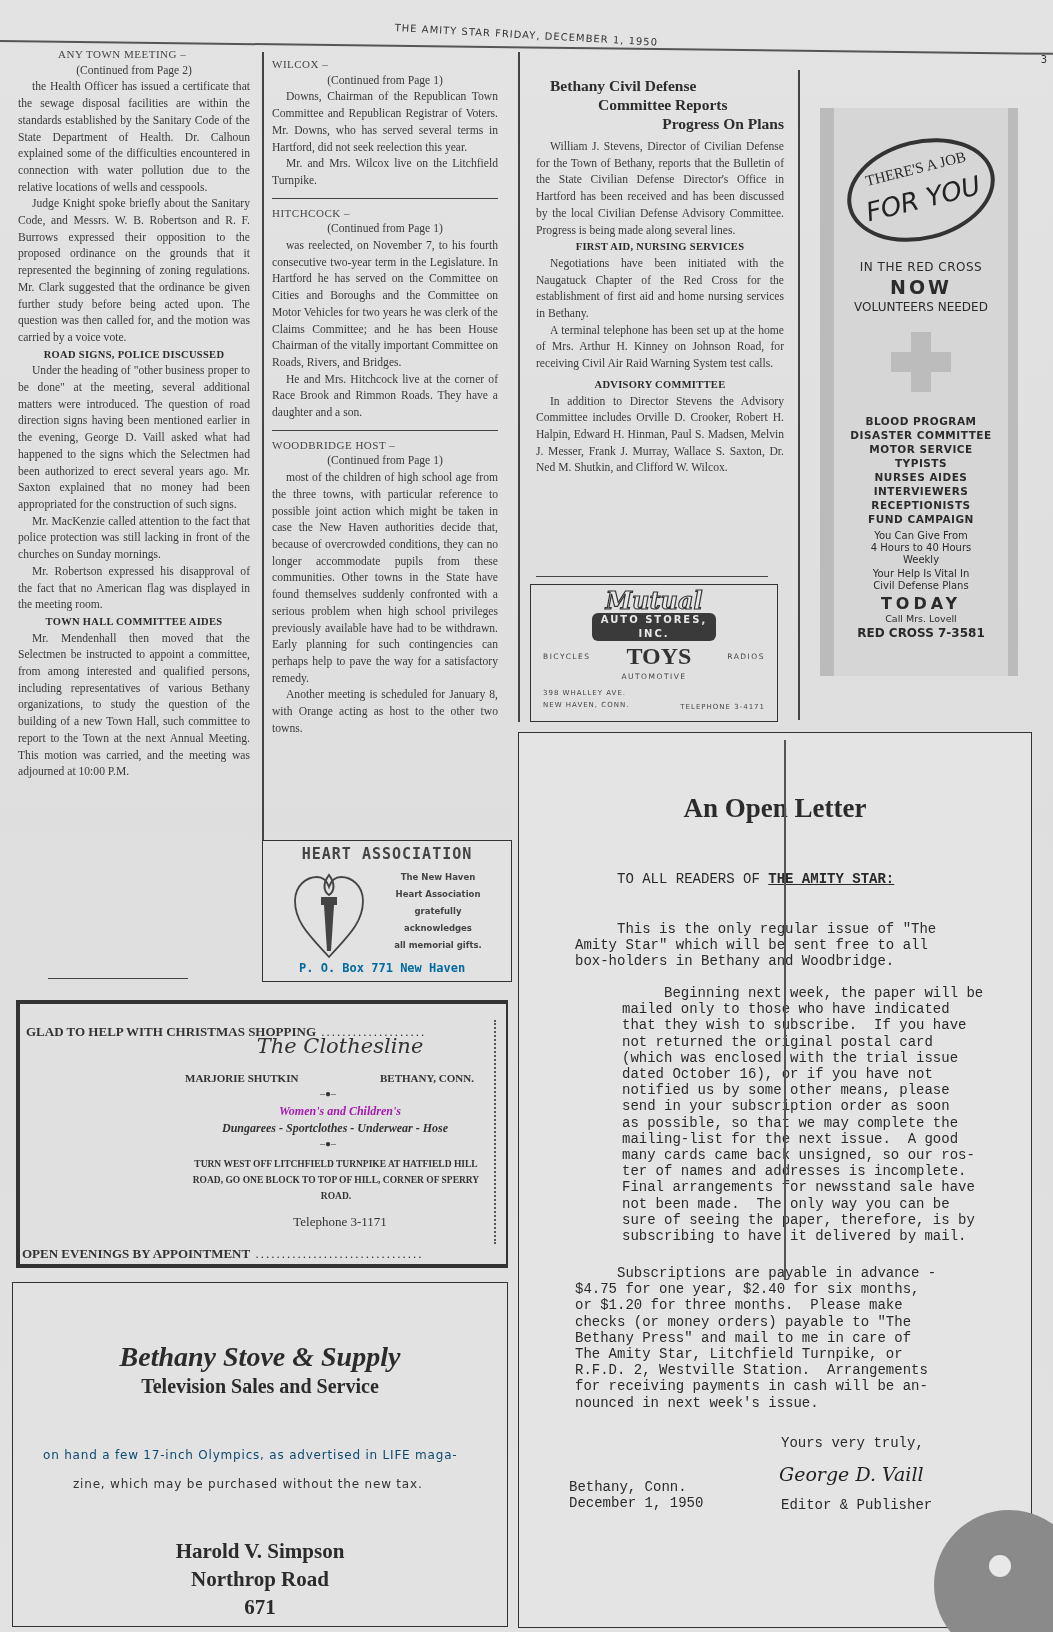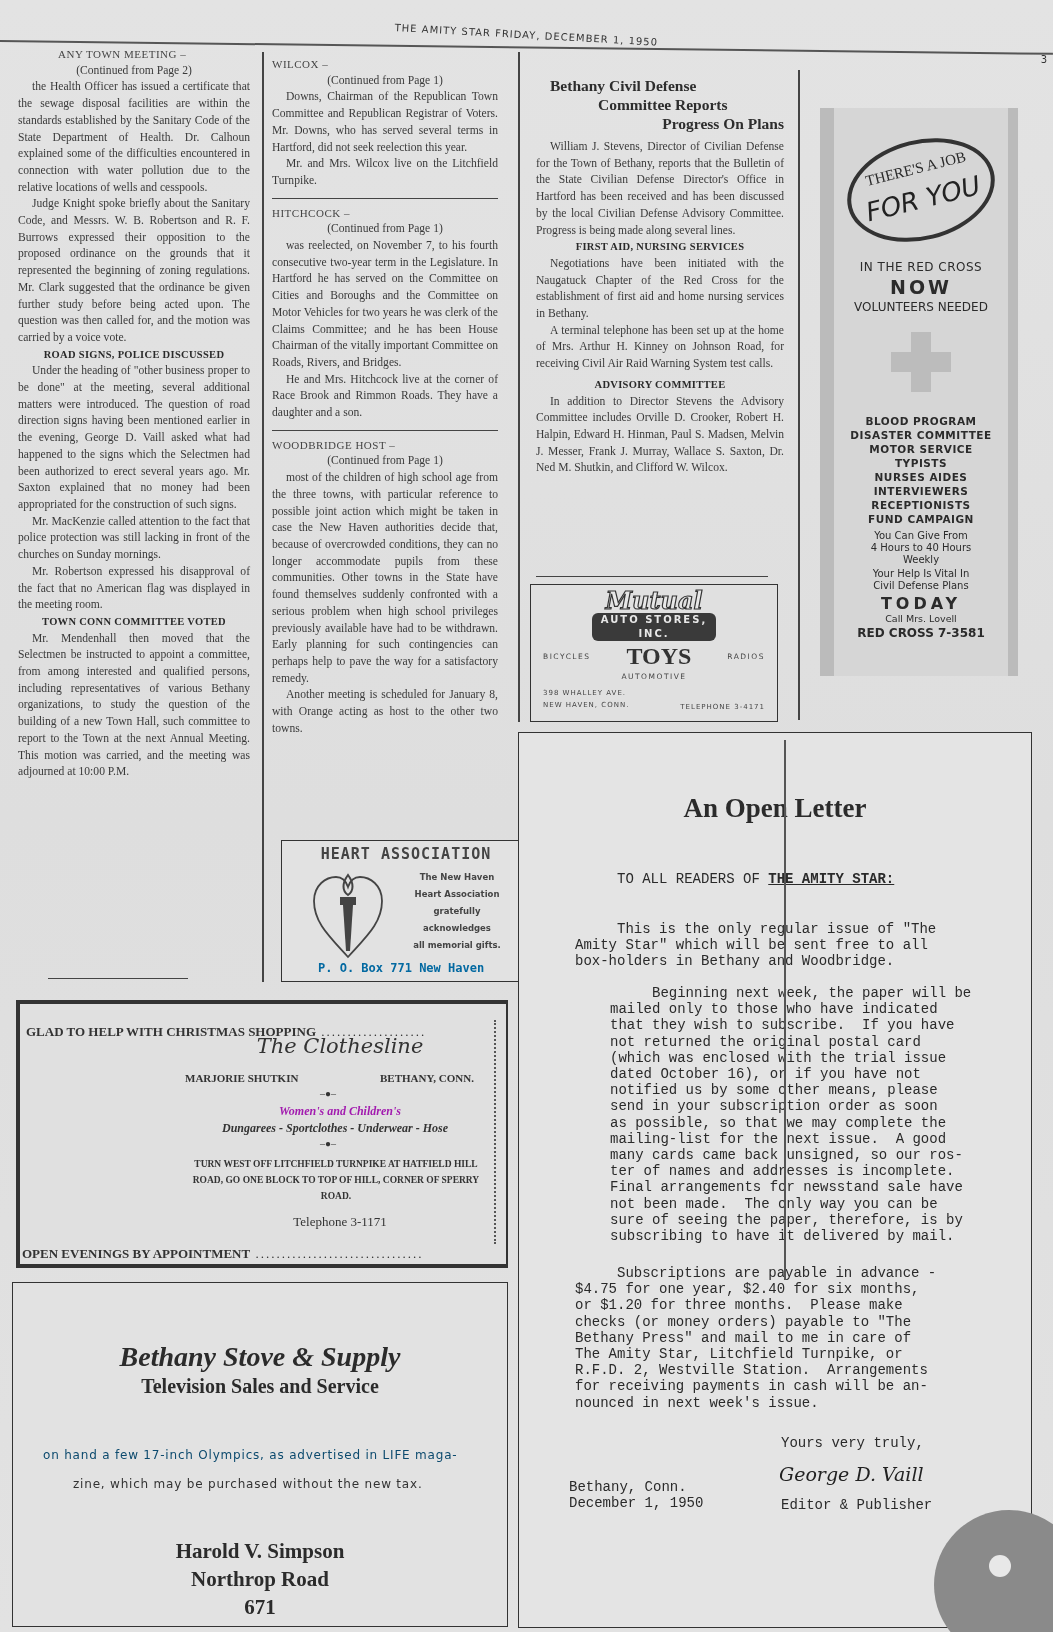--- a/index.html
+++ b/index.html
@@ -34,21 +34,21 @@
 
   <div class="col" style="left:18px; top:46px; width:232px;">
     <p class="kicker" style="padding-left:40px;">ANY TOWN MEETING –</p>
     <p class="cont">(Continued from Page 2)</p>
     <p>the Health Officer has issued a certificate that the sewage disposal facilities are within the standards established by the Sanitary Code of the State Department of Health. Dr. Calhoun explained some of the difficulties encountered in connection with water pollution due to the relative locations of wells and cesspools.</p>
     <p>Judge Knight spoke briefly about the Sanitary Code, and Messrs. W. B. Robertson and R. F. Burrows expressed their opposition to the proposed ordinance on the grounds that it represented the beginning of zoning regulations. Mr. Clark suggested that the ordinance be given further study before being acted upon. The question was then called for, and the motion was carried by a voice vote.</p>
     <p class="sub">ROAD SIGNS, POLICE DISCUSSED</p>
     <p>Under the heading of "other business proper to be done" at the meeting, several additional matters were introduced. The question of road direction signs having been mentioned earlier in the evening, George D. Vaill asked what had happened to the signs which the Selectmen had been authorized to erect several years ago. Mr. Saxton explained that no money had been appropriated for the construction of such signs.</p>
     <p>Mr. MacKenzie called attention to the fact that police protection was still lacking in front of the churches on Sunday mornings.</p>
     <p>Mr. Robertson expressed his disapproval of the fact that no American flag was displayed in the meeting room.</p>
-    <p class="sub">TOWN CONN COMMITTEE VOTED</p>
+    <p class="sub">TOWN HALL COMMITTEE AIDES</p>
     <p>Mr. Mendenhall then moved that the Selectmen be instructed to appoint a committee, from among interested and qualified persons, including representatives of various Bethany organizations, to study the question of the building of a new Town Hall, such committee to report to the Town at the next Annual Meeting. This motion was carried, and the meeting was adjourned at 10:00 P.M.</p>
   </div>
   <div class="hline" style="left:48px; top:978px; width:140px; height:1px;"></div>
   <div class="vline" style="left:262px; top:52px; height:930px;"></div>
 
   <div class="col" style="left:272px; top:56px; width:226px;">
     <p class="kicker">WILCOX –</p>
     <p class="cont">(Continued from Page 1)</p>
     <p>Downs, Chairman of the Republican Town Committee and Republican Registrar of Voters. Mr. Downs, who has served several terms in Hartford, did not seek reelection this year.</p>
     <p>Mr. and Mrs. Wilcox live on the Litchfield Turnpike.</p>
@@ -57,21 +57,21 @@
     <p class="cont">(Continued from Page 1)</p>
     <p>was reelected, on November 7, to his fourth consecutive two-year term in the Legislature. In Hartford he has served on the Committee on Cities and Boroughs and the Committee on Motor Vehicles for two years he was clerk of the Claims Committee; and he has been House Chairman of the vitally important Committee on Roads, Rivers, and Bridges.</p>
     <p>He and Mrs. Hitchcock live at the corner of Race Brook and Rimmon Roads. They have a daughter and a son.</p>
     <div style="height:1px;background:#444;margin:8px 0 6px;"></div>
     <p class="kicker">WOODBRIDGE HOST –</p>
     <p class="cont">(Continued from Page 1)</p>
     <p>most of the children of high school age from the three towns, with particular reference to possible joint action which might be taken in case the New Haven authorities decide that, because of overcrowded conditions, they can no longer accommodate pupils from these communities. Other towns in the State have found themselves suddenly confronted with a serious problem when high school privileges previously available have had to be withdrawn. Early planning for such contingencies can perhaps help to pave the way for a satisfactory remedy.</p>
     <p>Another meeting is scheduled for January 8, with Orange acting as host to the other two towns.</p>
   </div>
 
-  <div class="box" style="left:262px; top:840px; width:250px; height:142px; background:#e2e2e2;margin-left:19px;">
+  <div class="box" style="left:262px; top:840px; width:250px; height:142px; background:#e2e2e2;">
     <div class="heart-title" style="margin-top:4px;">HEART ASSOCIATION</div>
     <svg width="76" height="96" viewBox="0 0 76 96" style="position:absolute;left:28px;top:24px;">
       <path d="M38 92 C20 72 4 58 4 36 C4 20 16 12 26 12 C32 12 36 16 38 22 C40 16 44 12 50 12 C60 12 72 20 72 36 C72 58 56 72 38 92 Z" fill="none" stroke="#444" stroke-width="1.8"></path>
       <path d="M38 10 C32 18 32 26 38 30 C44 26 44 18 38 10 Z" fill="none" stroke="#444" stroke-width="2"></path>
       <rect x="30" y="32" width="16" height="8" fill="#444"></rect>
       <path d="M33 40 L43 40 L40 86 L36 86 Z" fill="#444"></path>
     </svg>
     <div style="position:absolute; left:110px; top:28px; width:130px;">
       <div class="heart-text">The New Haven</div>
       <div class="heart-text">Heart Association</div>
@@ -177,21 +177,21 @@
   </div>
 
   <div style="position:absolute; left:518px; top:732px; width:514px; height:896px; border:1.5px solid #333; background:#e4e4e4;">
     <div style="position:absolute; top:60px; width:100%; text-align:center; font-family:'Liberation Serif',serif; font-weight:bold; font-size:27px; color:#2b2b2b;">An Open Letter</div>
     <div style="position:absolute; top:138px; left:98px; font-family:'Liberation Mono',monospace; font-size:14px; color:#2a2a2a;">
       <span>TO ALL READERS OF </span><span style="font-weight:bold; text-decoration:underline;">THE AMITY STAR:</span>
     </div>
     <div class="typewriter" style="position:absolute; top:188px; left:56px;">     This is the only regular issue of "The
 Amity Star" which will be sent free to all
 box-holders in Bethany and Woodbridge.</div>
-    <div class="typewriter" style="position:absolute; top:252px; left:56px;margin-left:35px;">     Beginning next week, the paper will be
+    <div class="typewriter" style="position:absolute; top:252px; left:68px;margin-left:35px;">     Beginning next week, the paper will be
 mailed only to those who have indicated
 that they wish to subscribe.  If you have
 not returned the original postal card
 (which was enclosed with the trial issue
 dated October 16), or if you have not
 notified us by some other means, please
 send in your subscription order as soon
 as possible, so that we may complete the
 mailing-list for the next issue.  A good
 many cards came back unsigned, so our ros-

